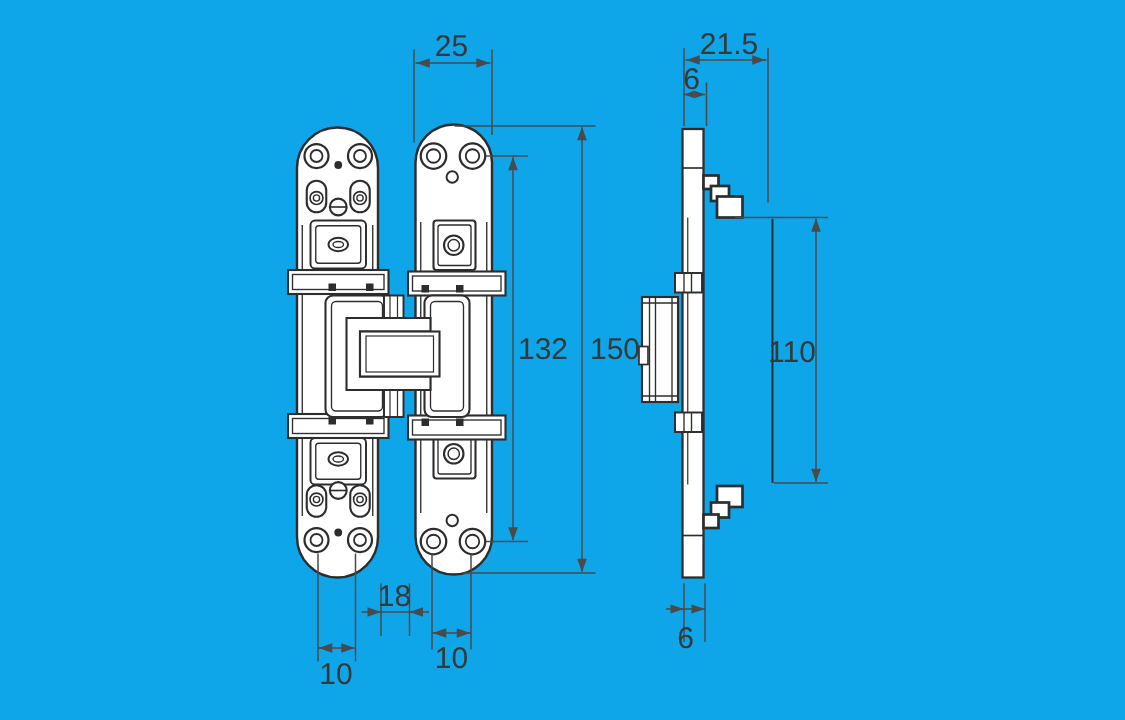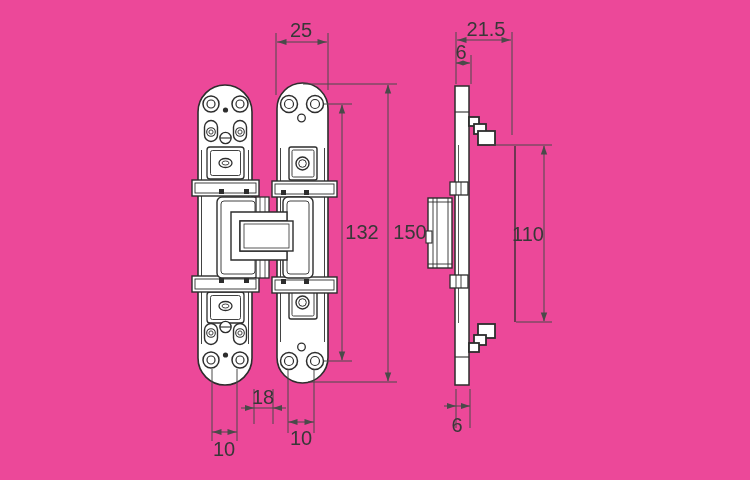--- a/index.html
+++ b/index.html
@@ -1,16 +1,16 @@
 <!DOCTYPE html>
 <html><head>
 <meta charset="utf-8">
 <style>
   html,body{margin:0;padding:0;background:#ffffff;}
-  #canvas{position:relative;width:750px;height:480px;background:#ec4899;overflow:hidden;
+  #canvas{position:relative;width:750px;height:480px;background:#0ea5e9;overflow:hidden;
           font-family:"Liberation Sans", sans-serif;}
   svg{position:absolute;left:0;top:0;}
   svg text{font-family:"Liberation Sans", sans-serif;font-size:20px;fill:#383838;}
   .body-ln{stroke:#2d2d2d;fill:none;}
   .body-fill{stroke:#2d2d2d;fill:#ffffff;}
   .dim{stroke:#4a4a4a;stroke-width:1;fill:none;}
   .arw{fill:#4a4a4a;stroke:none;}
   .dark{fill:#2d2d2d;stroke:none;}
 </style>
 </head>

